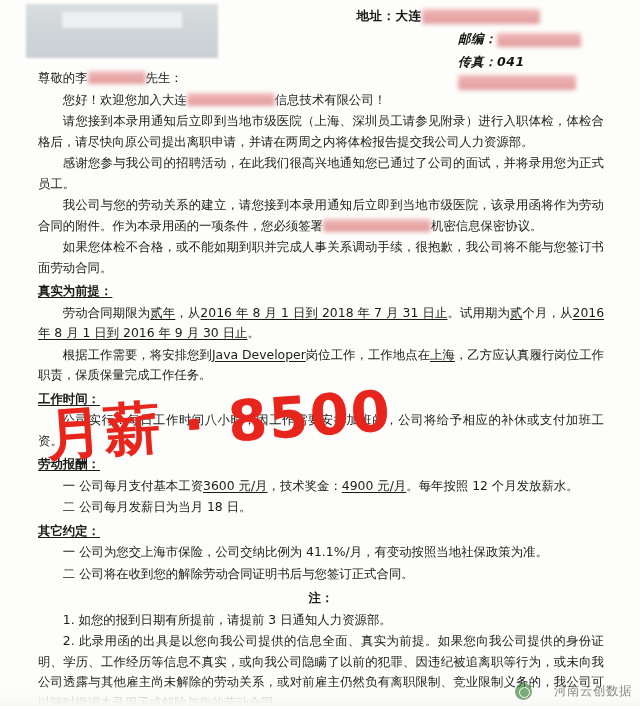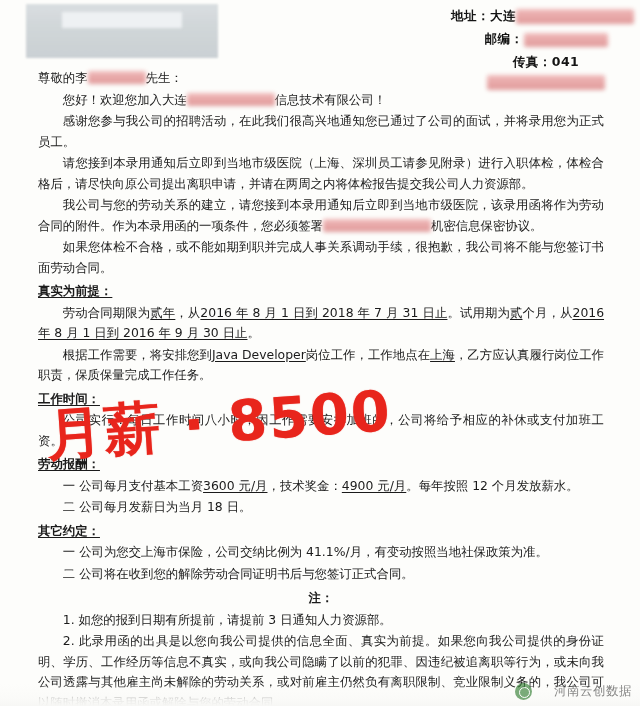--- a/index.html
+++ b/index.html
@@ -48,22 +48,22 @@
   }
   .hdr-line {
     position: relative;
     height: 20px;
     font-size: 12.5px;
     line-height: 20px;
     margin-bottom: 3px;
     font-weight: bold;
     color: #141414;
   }
-  .hdr-line.r1 { text-align: right; }
-  .hdr-line.r2, .hdr-line.r3 { text-align: center; padding-left: 196px; }
+  .hdr-line.r1 { text-align: center; }
+  .hdr-line.r2, .hdr-line.r3 { text-align: left; padding-left: 196px; font-style: italic; }
   .hdr-line .lbl { letter-spacing: .5px; }
   .redact {
     display: inline-block;
     vertical-align: middle;
     background: linear-gradient(180deg, #f0bcbc 0%, #e8a8a8 50%, #e09c9c 100%);
     filter: blur(2.2px);
     border-radius: 2px;
   }
   .r-addr { width: 118px; height: 15px; }
   .r-phone { width: 126px; height: 15px; }
@@ -172,23 +172,23 @@
   <div class="doc">
 
     <div class="p">
       <span>尊敬的李</span><span class="redact inline-redact-sm"></span><span>先生：</span>
     </div>
 
     <div class="p indent">
       <span>您好！欢迎您加入大连</span><span class="redact inline-redact-md"></span><span>信息技术有限公司！</span>
     </div>
 
+    <div class="p indent">请您接到本录用通知后立即到当地市级医院（上海、深圳员工请参见附录）进行入职体检，体检合格后，请尽快向原公司提出离职申请，并请在两周之内将体检报告提交我公司人力资源部。</div>
+
     <div class="p indent">感谢您参与我公司的招聘活动，在此我们很高兴地通知您已通过了公司的面试，并将录用您为正式员工。</div>
-
-    <div class="p indent">请您接到本录用通知后立即到当地市级医院（上海、深圳员工请参见附录）进行入职体检，体检合格后，请尽快向原公司提出离职申请，并请在两周之内将体检报告提交我公司人力资源部。</div>
 
     <div class="p indent">
       <span>我公司与您的劳动关系的建立，请您接到本录用通知后立即到当地市级医院，该录用函将作为劳动合同的附件。作为本录用函的一项条件，您必须签署</span><span class="redact inline-redact-lg"></span><span>机密信息保密协议。</span>
     </div>
 
     <div class="p indent">如果您体检不合格，或不能如期到职并完成人事关系调动手续，很抱歉，我公司将不能与您签订书面劳动合同。</div>
 
     <div class="p sec-title">真实为前提：</div>
 
     <div class="p indent">

